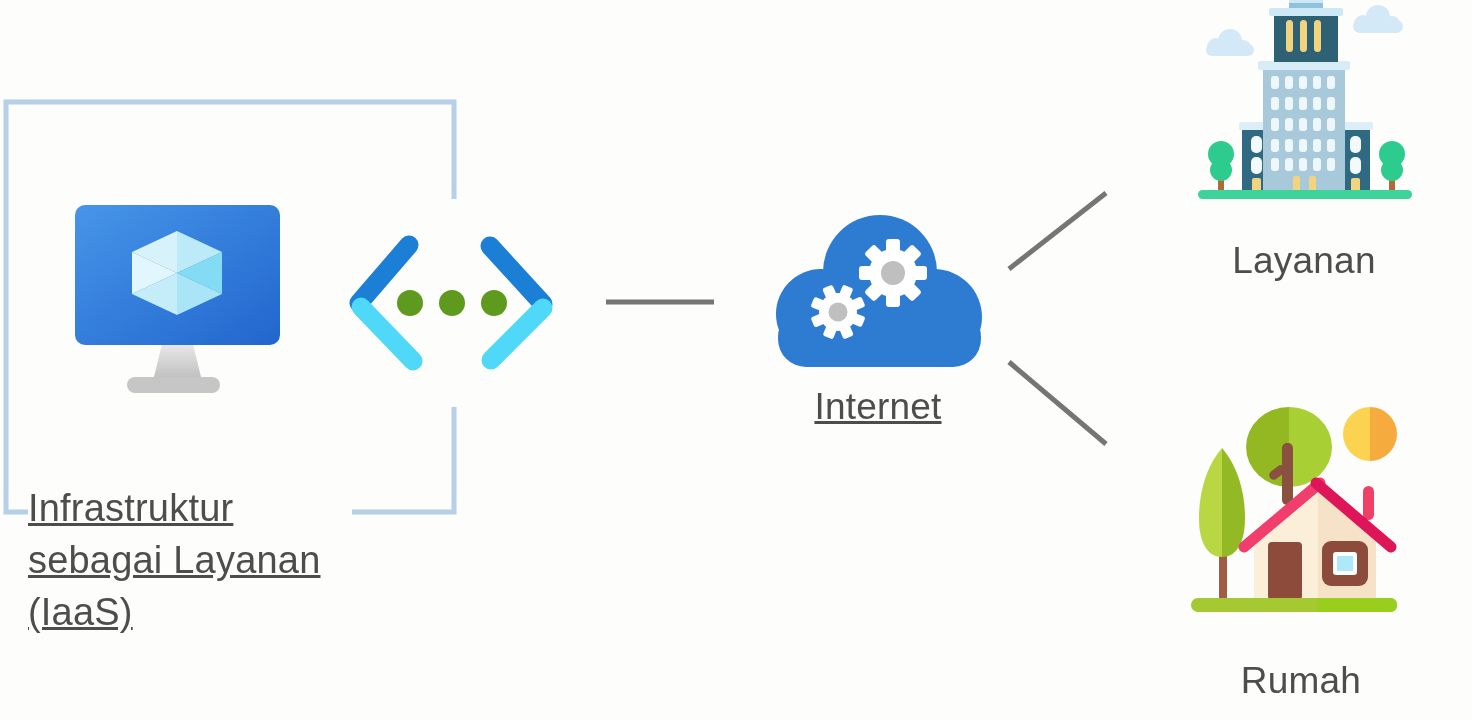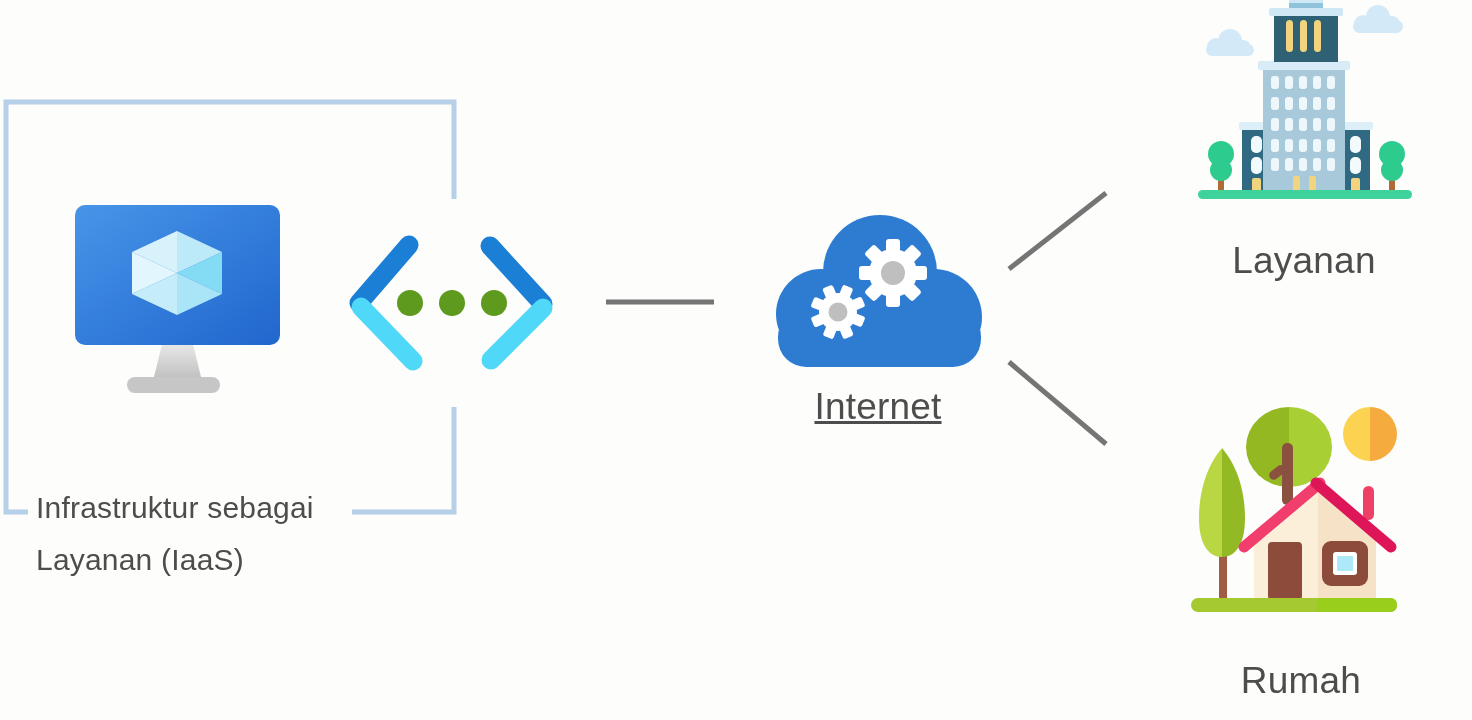--- a/index.html
+++ b/index.html
@@ -7,21 +7,21 @@
     position:relative; width:1472px; height:720px;
     background:#fdfdfb; overflow:hidden;
     font-family:"Liberation Sans", sans-serif;
   }
   .stage svg.scene { position:absolute; left:0; top:0; }
   .label {
     position:absolute; color:#4d4d4d; font-size:37px; line-height:1.35;
     letter-spacing:0.2px;
   }
   .label.center { text-align:center; }
-  .label.iaas { left:36px; top:482px; width:312px; font-size:30px; line-height:52px; }
+  .label.iaas { left:28px; top:482px; width:312px; font-size:38px; line-height:52px;text-decoration:underline; }
   .label.internet { left:758px; top:382px; width:240px;text-decoration:underline; }
   .label.kantor { left:1184px; top:236px; width:240px; }
   .label.rumah { left:1181px; top:648px; width:240px;margin-top:8px; }
 </style>
 </head>
 <body>
 
 <div class="stage">
 
 <svg class="scene" width="1472" height="720" viewBox="0 0 1472 720">

